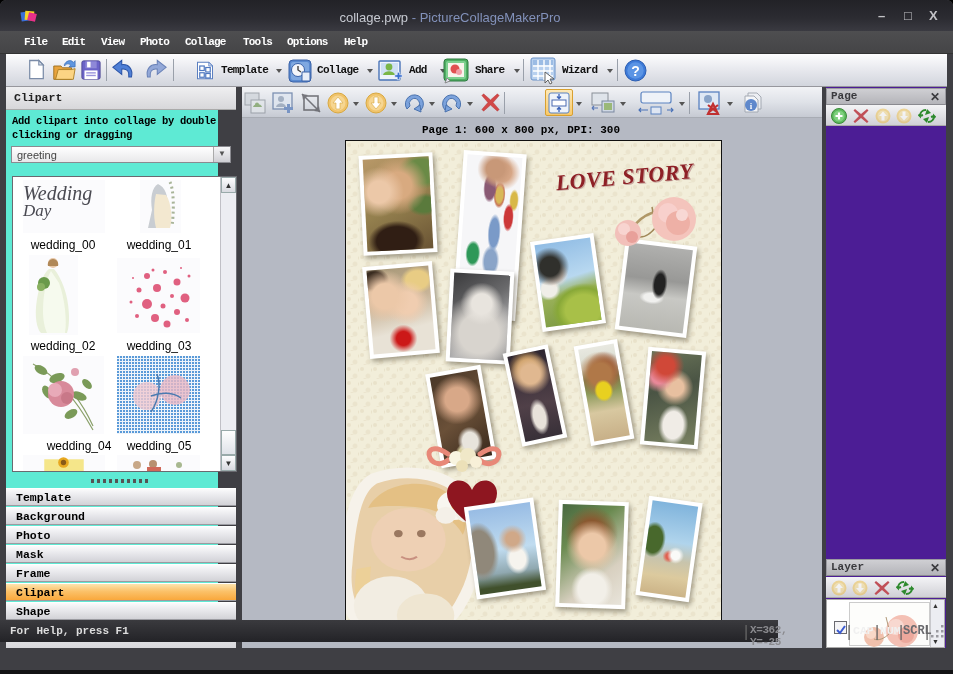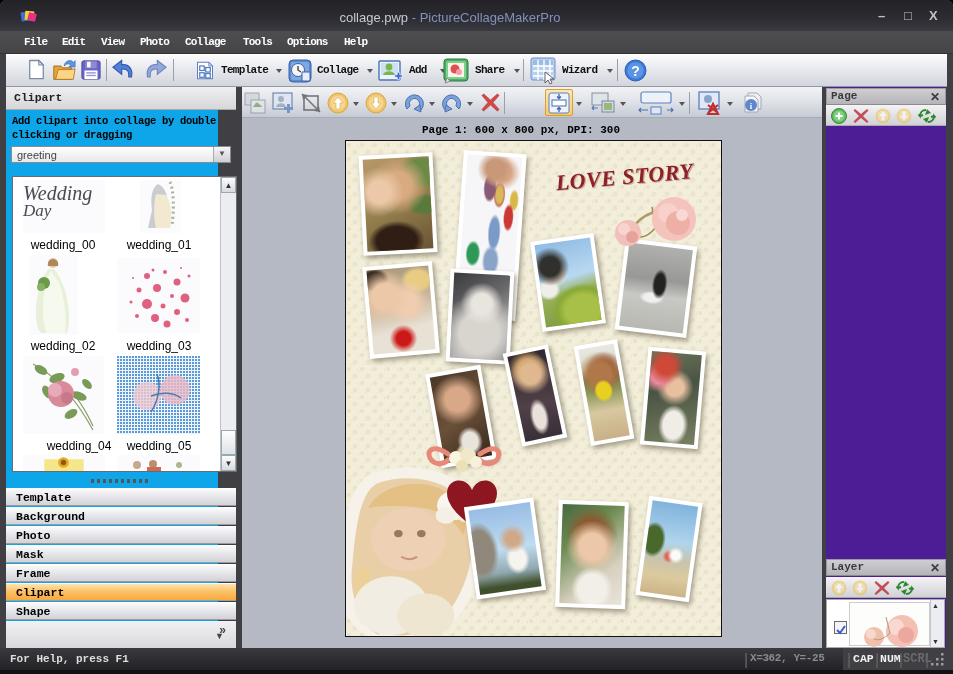--- a/index.html
+++ b/index.html
@@ -13,21 +13,21 @@
 .wbtn{position:absolute;top:8px;color:#c2c2c6;font-size:13px;font-weight:bold}
 
 #menu{position:absolute;left:0;top:31px;width:953px;height:23px;background:linear-gradient(#4e4e50,#454547);border-bottom:1px solid #333}
 #menu span{position:absolute;top:5px;color:#fff;font-size:11px;letter-spacing:-.8px}
 
 #tb{position:absolute;left:6px;top:54px;width:941px;height:33px;background:linear-gradient(#fdfdfe,#e9eaef 45%,#d2d5dd);border-bottom:1px solid #97979d}
 .tsep{position:absolute;top:5px;width:1px;height:22px;background:#9aa0aa}
 .tbtxt{position:absolute;top:10px;font-size:11px;color:#111}
 .darr{position:absolute;top:15px;width:0;height:0;border-left:3px solid transparent;border-right:3px solid transparent;border-top:4px solid #555}
 
-#lp{position:absolute;left:6px;top:87px;width:212px;height:561px;background:#0ea5e9}
+#lp{position:absolute;left:6px;top:87px;width:212px;height:561px;background:#5eead4}
 #lph{position:absolute;left:0;top:0;width:230px;height:23px;background:linear-gradient(#efeff1,#d7d7da);border-bottom:1px solid #aaa}
 #lptext1{position:absolute;left:6px;top:27px;width:228px;font-size:10.5px;letter-spacing:-.3px;line-height:14px;color:#000;white-space:nowrap}
 #combo{position:absolute;left:5px;top:59px;width:220px;height:17px;background:linear-gradient(#fff,#e8e8ea);border:1px solid #8a8a90}
 #combo .cb{position:absolute;right:0;top:0;width:17px;height:15px;background:linear-gradient(#f6f6f8,#cfcfd4);border-left:1px solid #aaa}
 #list{position:absolute;left:6px;top:89px;width:225px;height:296px;background:#fff;border:1px solid #6a6a70}
 #sbar{position:absolute;right:0;top:0;width:16px;height:294px;background:#ecedf2;border-left:1px solid #c0c0c6}
 .sbtn{position:absolute;left:0px;width:15px;height:16px;background:linear-gradient(#fdfdfe,#d8dae0);border:1px solid #9aa;text-align:center;font-size:8px;color:#333;line-height:15px}
 .thumb{position:absolute;background:#fbfbfd}
 .tlabel{position:absolute;font-size:12px;color:#000;text-align:center;width:96px}
 
@@ -43,21 +43,21 @@
  background:radial-gradient(circle at 3px 4px,#e9e2ca 1.4px,transparent 2.5px),radial-gradient(circle at 9px 11px,#ebe4cd 1.9px,transparent 3px),radial-gradient(circle at 14px 5px,#e8e1c8 1.4px,transparent 2.5px),radial-gradient(circle at 6px 15px,#eae3cc 1.4px,transparent 2.5px),#f2eeda;background-size:13px 14px}
 .ph{position:absolute;background:#fff;box-shadow:2px 3px 5px rgba(60,50,30,.45);padding:4px}
 .ph>div{width:100%;height:100%}
 
 #rp{position:absolute;left:826px;top:87px;width:120px;height:561px;background:#4c1d95}
 .rph{position:relative;height:17px;background:linear-gradient(#cfcfd3,#b4b4b9);border:1px solid #9a9aa0;border-bottom:1px solid #8a8a90}
 .rph span{position:absolute;left:4px;top:1px;font-size:11px;color:#3a3a3e}
 .rph .x{position:absolute;left:auto;right:5px;top:1px;color:#3a3a3e;font-size:12px;font-weight:bold}
 .rtb{position:relative;height:21px;background:linear-gradient(#f4f4f6,#d0d0d6);border-bottom:1px solid #aaa}
 
-#status{position:absolute;left:0;top:648px;width:843px;height:22px;background:linear-gradient(#3a3a3e,#232327);color:#ccc}
+#status{position:absolute;left:0;top:620px;width:778px;height:22px;background:linear-gradient(#3a3a3e,#232327);color:#ccc}
 #status .lft{position:absolute;left:10px;top:5px;font-size:11px;color:#ddd}
 </style></head>
 <body>
 <div id="win">
   <div id="title">
     <svg id="ticon" viewBox="0 0 17 15">
         <rect x="1" y="3" width="9" height="9" fill="#3a6fd8" transform="rotate(-8 5 7)"></rect>
         <rect x="5" y="2" width="9" height="9" fill="#f7d426" transform="rotate(5 9 6)"></rect>
         <rect x="8" y="4" width="8" height="8" fill="#e8308a" transform="rotate(14 12 8)"></rect>
       </svg>

